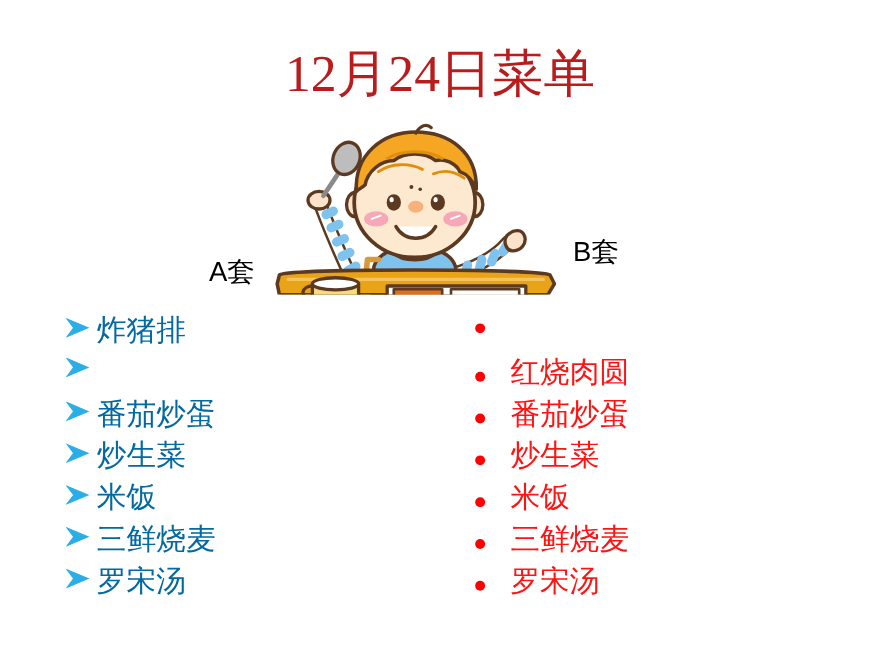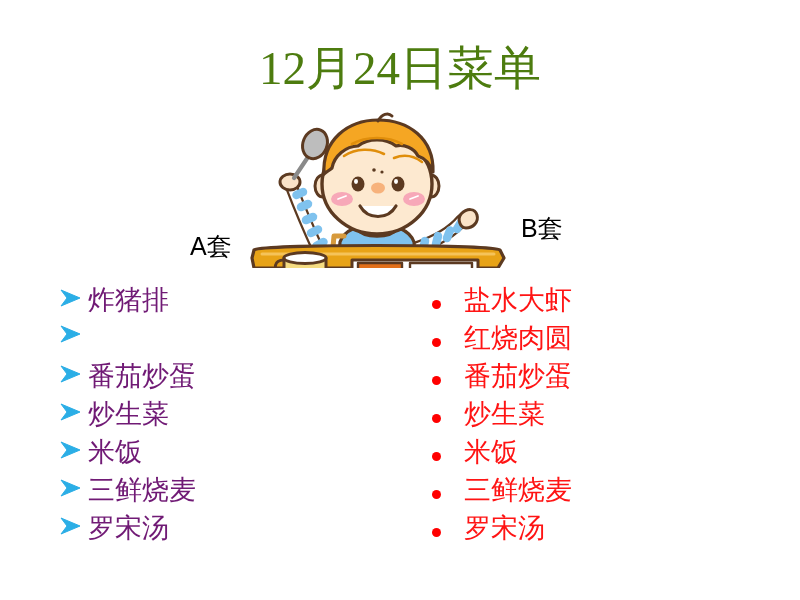--- a/index.html
+++ b/index.html
@@ -19,21 +19,21 @@
   
   .slide-title {
     position: absolute;
     top: 44px;
     left: 0;
     width: 800px;
     text-align: center;
     font-family: "Liberation Serif", "DejaVu Serif", serif;
     font-size: 47px;
     line-height: 1.05;
-    color: #4d7c0f;
+    color: #b91c1c;
     letter-spacing: 0px;
     white-space: nowrap;
   }
 
   
   .illustration {
     position: absolute;
     left: 248px;
     top: 108px;
     width: 268px;
@@ -94,21 +94,21 @@
     border-radius: 50%;
     background: #FF0000;
     margin-top: 13px;
   }
 
   .dish {
     font-family: "Liberation Sans", sans-serif;
     font-size: 27px;
     line-height: 38px;
   }
-  .menu-col.left  .dish { color: #701a75; }
+  .menu-col.left  .dish { color: #0369a1; }
   .menu-col.right .dish { color: #FF1414; }
 </style>
 </head>
 <body>
 
 <div class="slide-title">12月24日菜单</div>
 
 <div class="illustration">
   <svg width="268" height="160" viewBox="0 0 268 160" xmlns="http://www.w3.org/2000/svg">
     <g stroke="#5C3A21" stroke-width="3.2" stroke-linecap="round" stroke-linejoin="round" fill="none">
@@ -257,21 +257,20 @@
     </span>
     <span class="dish">罗宋汤</span>
   </div>
 </div>
 
 <div class="menu-col right">
   <div class="menu-item">
     <span class="bullet bullet-dot">
         <i></i>
       </span>
-    <span class="dish">盐水大虾</span>
   </div>
   <div class="menu-item">
     <span class="bullet bullet-dot">
         <i></i>
       </span>
     <span class="dish">红烧肉圆</span>
   </div>
   <div class="menu-item">
     <span class="bullet bullet-dot">
         <i></i>

